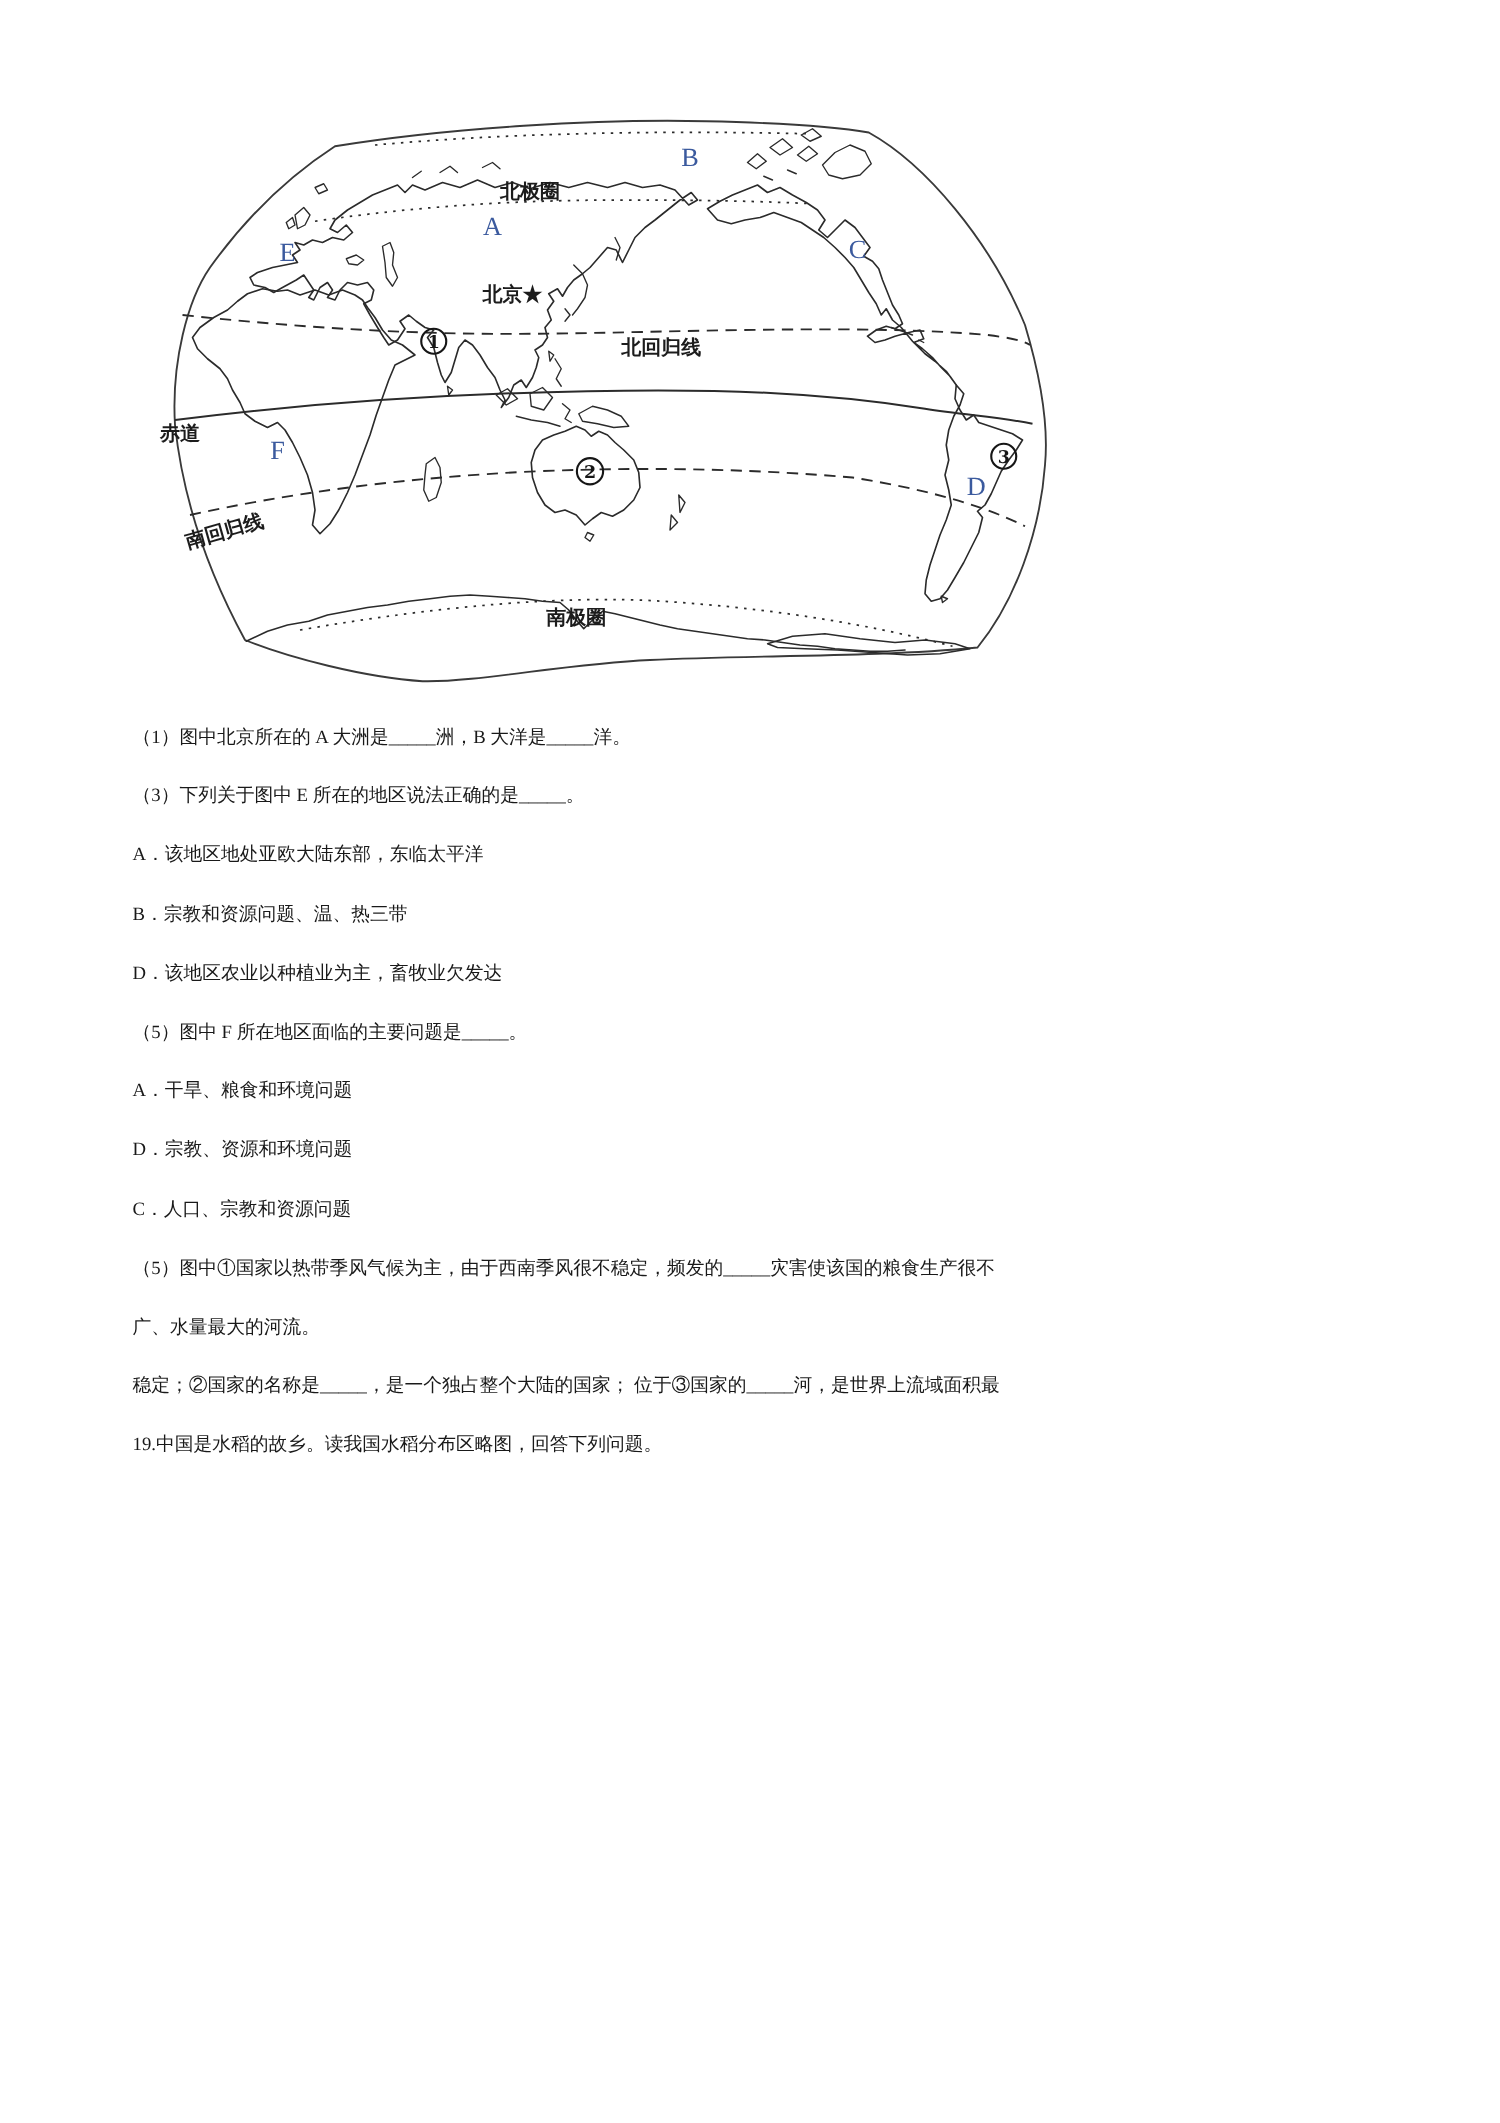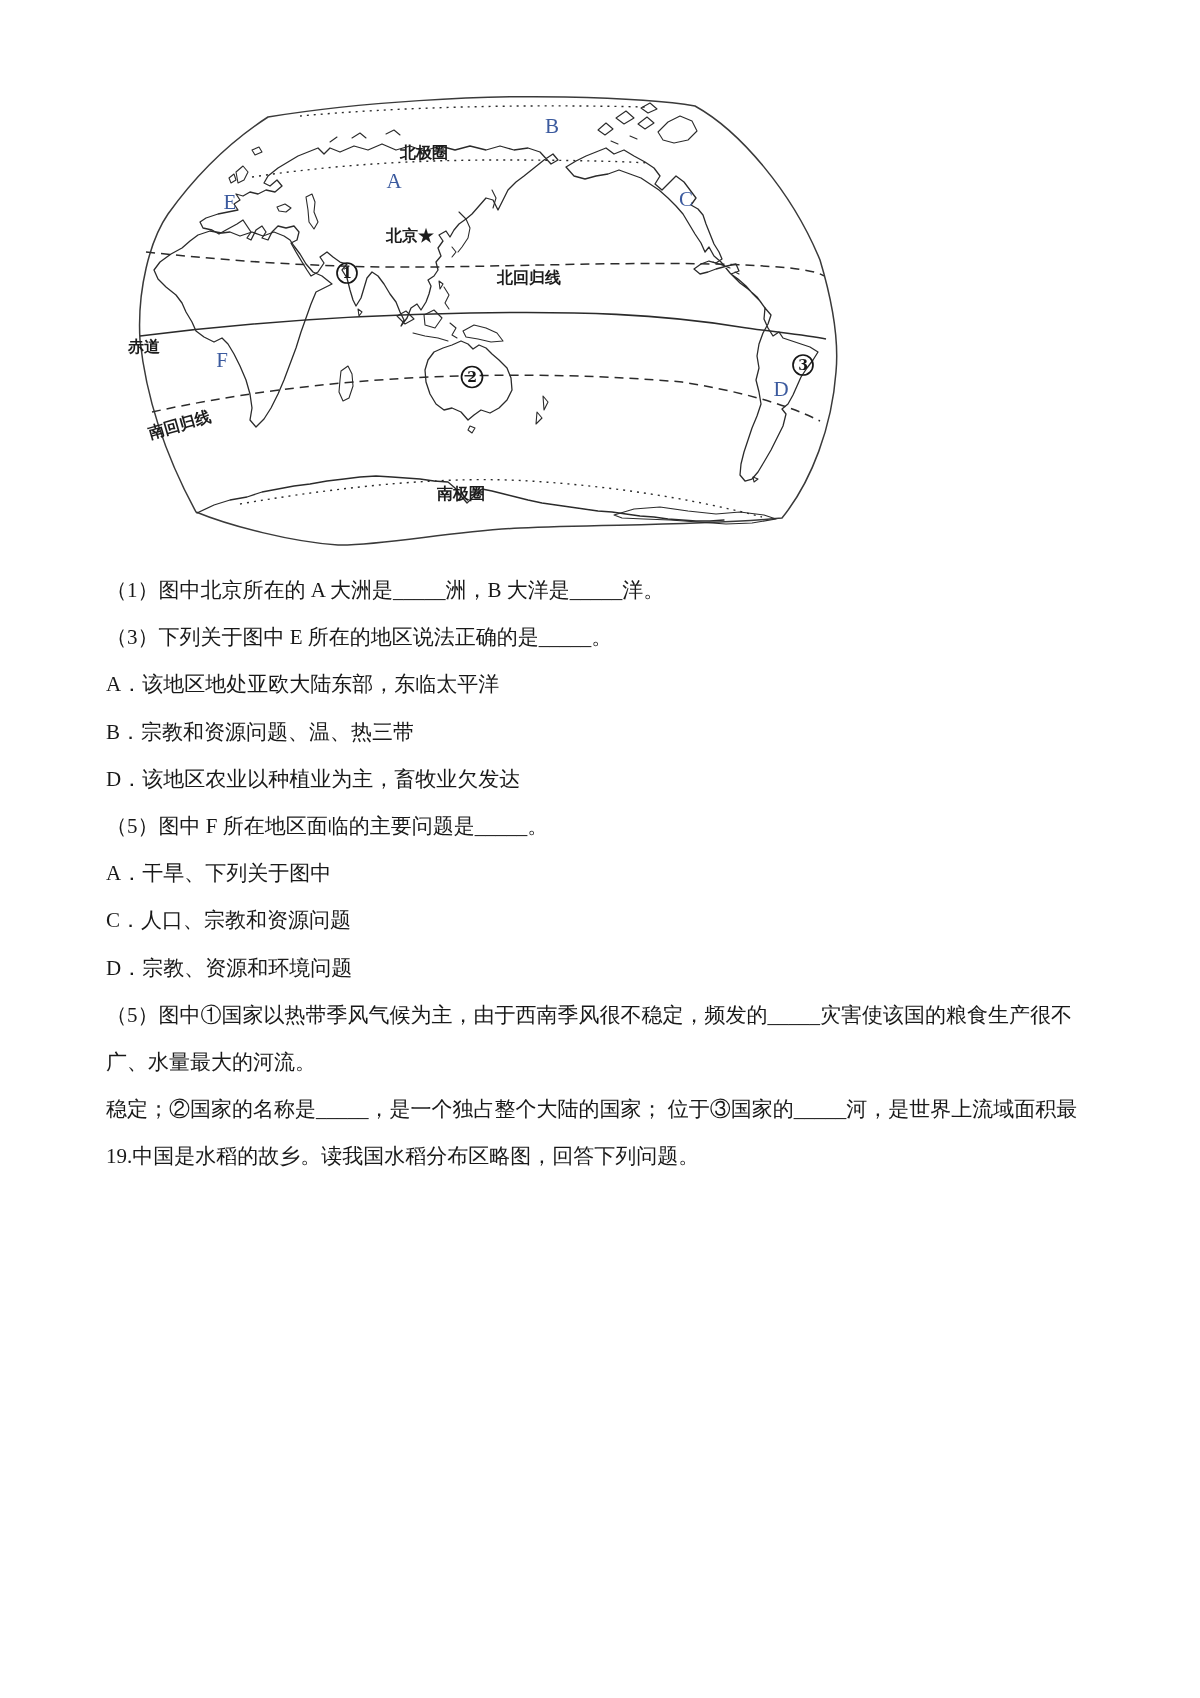--- a/index.html
+++ b/index.html
@@ -20,21 +20,21 @@
   .frame{fill:none;stroke:#3a3a3a;stroke-width:1.5;}
   .lat-solid{fill:none;stroke:#2b2b2b;stroke-width:1.6;}
   .lat-dash{fill:none;stroke:#2b2b2b;stroke-width:1.5;stroke-dasharray:9 6;}
   .lat-dot{fill:none;stroke:#2b2b2b;stroke-width:1.4;stroke-dasharray:2 5;}
   .map-cn{font-family:"Liberation Serif","DejaVu Serif",serif;font-size:16px;font-weight:700;fill:#1c1c1c;}
   .map-letter{font-family:"Liberation Serif","DejaVu Serif",serif;font-size:21px;fill:#3b5a9e;}
   .circ-num{font-family:"DejaVu Serif","Liberation Serif",serif;font-size:14px;font-weight:700;fill:#161616;}
   .circ{fill:none;stroke:#161616;stroke-width:1.7;}
   .qa{
     position:absolute;left:106px;top:567px;width:1010px;
-    color:#191919;font-size:21px;
+    color:#191919;font-size:15px;
   }
   .qline{
     height:47.2px;line-height:47.2px;
     white-space:pre;overflow:visible;
   }
 </style>
 </head>
 <body>
 
 <div class="page">
@@ -169,22 +169,22 @@
     </svg>
   </div>
 
   <div class="qa">
     <div class="qline">（1）图中北京所在的 A 大洲是_____洲，B 大洋是_____洋。</div>
     <div class="qline">（3）下列关于图中 E 所在的地区说法正确的是_____。</div>
     <div class="qline">A．该地区地处亚欧大陆东部，东临太平洋</div>
     <div class="qline">B．宗教和资源问题、温、热三带</div>
     <div class="qline">D．该地区农业以种植业为主，畜牧业欠发达</div>
     <div class="qline">（5）图中 F 所在地区面临的主要问题是_____。</div>
-    <div class="qline">A．干旱、下列关于图中</div>
+    <div class="qline">A．干旱、粮食和环境问题</div>
+    <div class="qline">D．宗教、资源和环境问题</div>
     <div class="qline">C．人口、宗教和资源问题</div>
-    <div class="qline">D．宗教、资源和环境问题</div>
     <div class="qline">（5）图中①国家以热带季风气候为主，由于西南季风很不稳定，频发的_____灾害使该国的粮食生产很不</div>
     <div class="qline">广、水量最大的河流。</div>
     <div class="qline">稳定；②国家的名称是_____，是一个独占整个大陆的国家； 位于③国家的_____河，是世界上流域面积最</div>
     <div class="qline">19.中国是水稻的故乡。读我国水稻分布区略图，回答下列问题。</div>
   </div>
 
 </div>
 
 </body></html>

